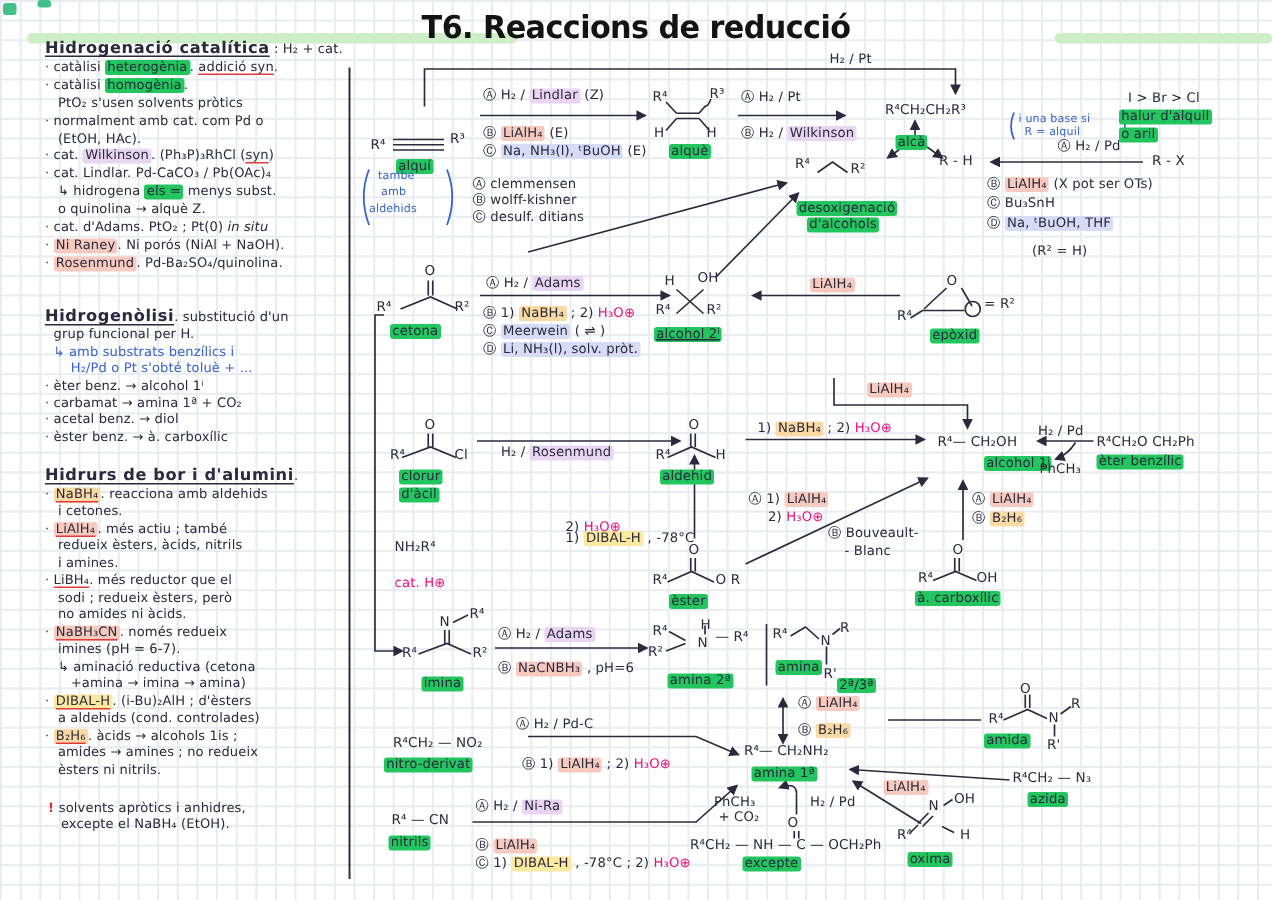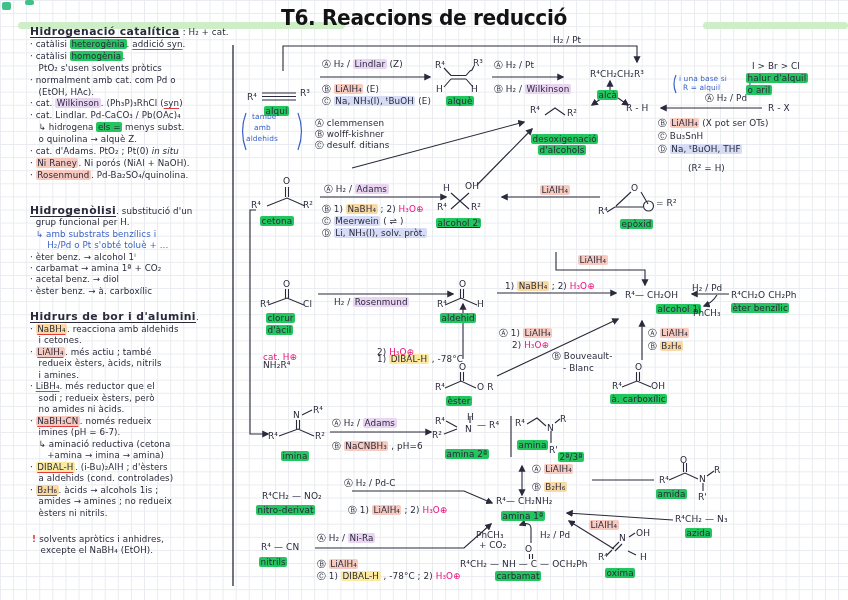--- a/index.html
+++ b/index.html
@@ -290,21 +290,21 @@
     <div class="lbl" style="left: 512px; top: 340px;"><span>2) </span><span class="mg">H₃O⊕</span></div>
     <div class="lbl" style="left: 552px; top: 351px;"><span>Ⓑ Bouveault-</span></div>
     <div class="lbl" style="left: 563px; top: 363px;"><span>- Blanc</span></div>
     <div class="lbl f" style="left: 635px; top: 362px;"><span>O</span></div>
     <div class="lbl f" style="left: 612px; top: 381px;"><span>R⁴</span></div>
     <div class="lbl f" style="left: 651px; top: 381px;"><span>OH</span></div>
     <div class="lbl" style="left: 610px; top: 394px;"><span class="g">à. carboxílic</span></div>
     <div class="lbl" style="left: 648px; top: 328px;"><span>Ⓐ </span><span class="p">LiAlH₄</span></div>
     <div class="lbl" style="left: 648px; top: 341px;"><span>Ⓑ </span><span class="or">B₂H₆</span></div>
     <div class="lbl f" style="left: 263px; top: 360px;"><span>NH₂R⁴</span></div>
-    <div class="lbl mg" style="left: 263px; top: 352px;"><span>cat. H⊕</span></div>
+    <div class="lbl mg" style="left: 263px; top: 384px;"><span>cat. H⊕</span></div>
     <div class="lbl f" style="left: 293px; top: 410px;"><span>N</span></div>
     <div class="lbl f" style="left: 313px; top: 405px;"><span>R⁴</span></div>
     <div class="lbl f" style="left: 268px; top: 431px;"><span>R⁴</span></div>
     <div class="lbl f" style="left: 315px; top: 431px;"><span>R²</span></div>
     <div class="lbl" style="left: 281px; top: 451px;"><span class="g">imina</span></div>
     <div class="lbl" style="left: 332px; top: 418px;"><span>Ⓐ H₂ / </span><span class="lav">Adams</span></div>
     <div class="lbl" style="left: 332px; top: 441px;"><span>Ⓑ </span><span class="p">NaCNBH₃</span><span> , pH=6</span></div>
     <div class="lbl f" style="left: 435px; top: 416px;"><span>R⁴</span></div>
     <div class="lbl f" style="left: 432px; top: 430px;"><span>R²</span></div>
     <div class="lbl f" style="left: 467px; top: 412px;"><span>H</span></div>
@@ -334,21 +334,21 @@
     <div class="lbl f" style="left: 261px; top: 542px;"><span>R⁴ — CN</span></div>
     <div class="lbl" style="left: 259px; top: 557px;"><span class="g">nitrils</span></div>
     <div class="lbl" style="left: 317px; top: 533px;"><span>Ⓐ H₂ / </span><span class="lav">Ni-Ra</span></div>
     <div class="lbl" style="left: 317px; top: 559px;"><span>Ⓑ </span><span class="p">LiAlH₄</span></div>
     <div class="lbl" style="left: 317px; top: 571px;"><span>Ⓒ 1) </span><span class="yel">DIBAL-H</span><span> , -78°C ; 2) </span><span class="mg">H₃O⊕</span></div>
     <div class="lbl" style="left: 476px; top: 530px;"><span>PhCH₃</span></div>
     <div class="lbl" style="left: 479px; top: 540px;"><span>+ CO₂</span></div>
     <div class="lbl" style="left: 540px; top: 530px;"><span>H₂ / Pd</span></div>
     <div class="lbl f" style="left: 525px; top: 544px;"><span>O</span></div>
     <div class="lbl f" style="left: 460px; top: 559px;"><span>R⁴CH₂ — NH — C — OCH₂Ph</span></div>
-    <div class="lbl" style="left: 495px; top: 571px;"><span class="g">carbamat</span></div>
+    <div class="lbl" style="left: 495px; top: 571px;"><span class="g">excepte</span></div>
     <div class="lbl" style="left: 589px; top: 520px;"><span class="p">LiAlH₄</span></div>
     <div class="lbl f" style="left: 675px; top: 514px;"><span>R⁴CH₂ — N₃</span></div>
     <div class="lbl" style="left: 685px; top: 528px;"><span class="g">azida</span></div>
     <div class="lbl f" style="left: 619px; top: 533px;"><span>N</span></div>
     <div class="lbl f" style="left: 636px; top: 528px;"><span>OH</span></div>
     <div class="lbl f" style="left: 598px; top: 552px;"><span>R⁴</span></div>
     <div class="lbl f" style="left: 640px; top: 552px;"><span>H</span></div>
     <div class="lbl" style="left: 605px; top: 568px;"><span class="g">oxima</span></div>
   </div>
 

